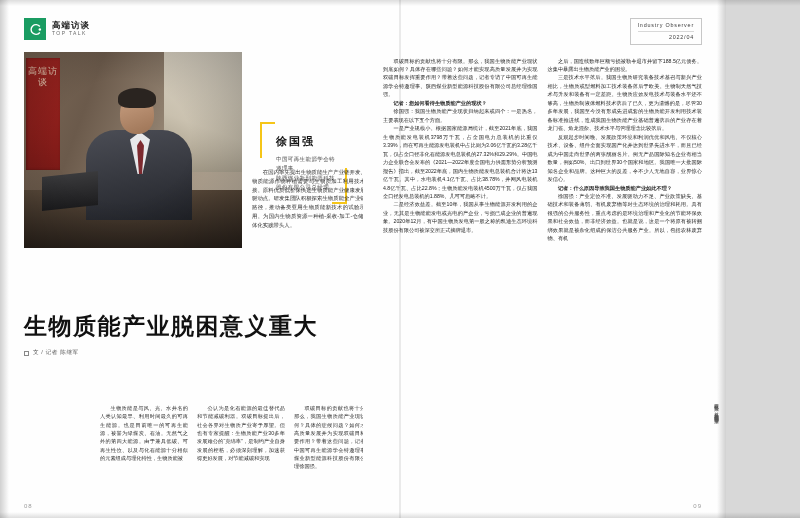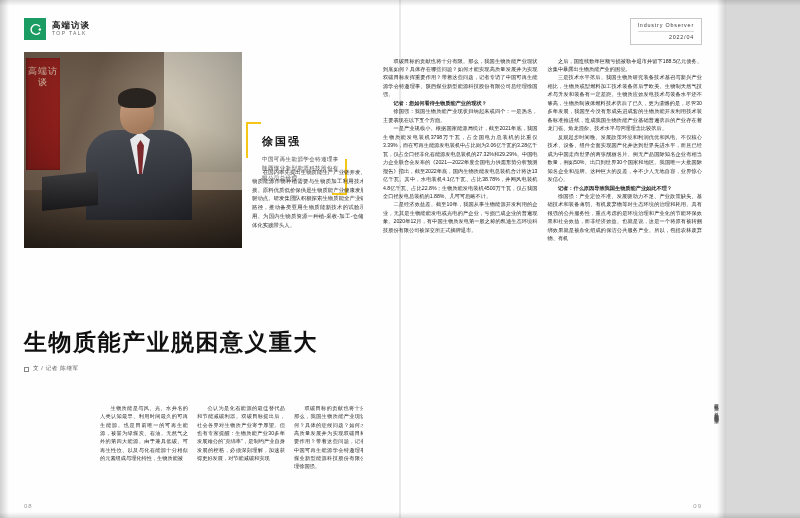--- a/index.html
+++ b/index.html
@@ -55,21 +55,21 @@
   }
   .masthead-en {
     font-size: 5px; color: #6a6a6a; letter-spacing: 1.4px; margin-top: 1px;
   }
 
   
   .hero {
     margin-top: 12px;
     display: flex;
     align-items: flex-start;
-    gap: 8px;
+    gap: 22px;
   }
   .photo-wrap { position: relative; width: 218px; flex: 0 0 auto; }
   .photo {
     width: 218px; height: 196px;
     background:
       linear-gradient(165deg, #6d5f52 0%, #5b4f44 30%, #4a4037 60%, #3b332c 100%);
     position: relative;
     overflow: hidden;
   }
   
@@ -164,21 +164,21 @@
   .intro-col {
     position: absolute;
     left: 252px; top: 168px;
     width: 130px;
     font-size: 5.4px; line-height: 1.62; color: #2a2a2a;
     text-align: justify;
     text-indent: 10.8px;
   }
 
   
-  .headline-block { position: absolute; left: 24px; top: 330px; width: 356px; }
+  .headline-block { position: absolute; left: 24px; top: 314px; width: 356px; }
   .headline {
     font-size: 23px; font-weight: bold; color: #111;
     letter-spacing: 1.5px; line-height: 1.1;
   }
   .subhead {
     margin-top: 7px;
     font-size: 8px; color: #1f1f1f; letter-spacing: .4px;
   }
   .byline {
     margin-top: 10px; font-size: 5.6px; color: #555; letter-spacing: .6px;

